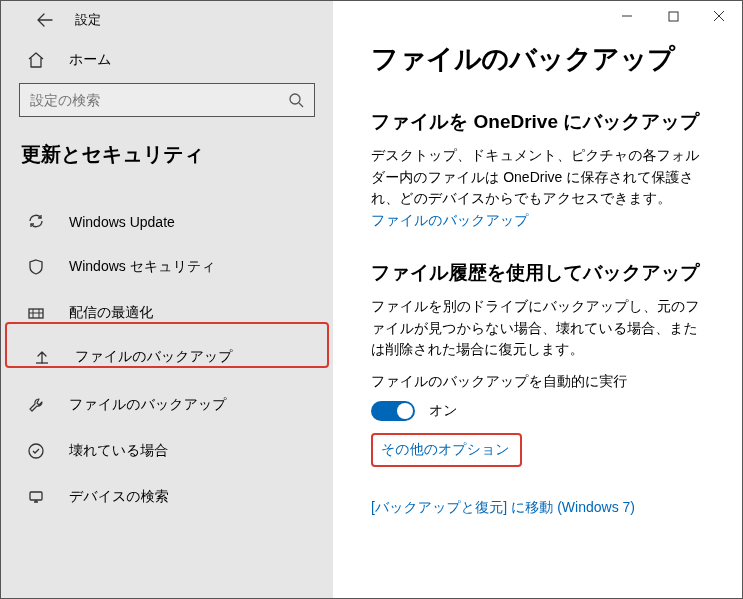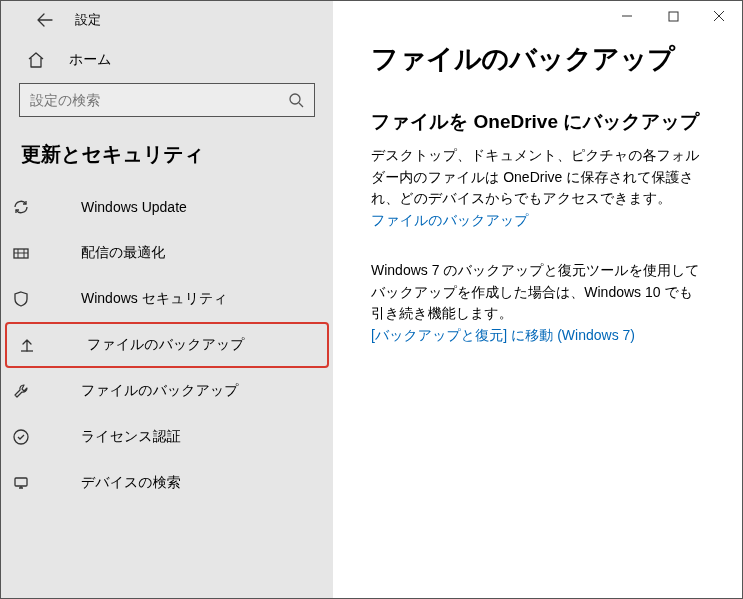--- a/index.html
+++ b/index.html
@@ -55,25 +55,24 @@
   color: #555;
 }
 .category {
   padding: 24px 20px 16px 20px;
   font-size: 20px;
   font-weight: 700;
 }
 .nav { display: flex; flex-direction: column; }
 .nav-item {
   display: flex;
-  align-items: center;
-  padding: 0 0 0 9px;
+  align-items: flex-end;
+  padding: 0 0 0 24px;
   height: 46px;
   cursor: pointer;
-  gap: 27px;
 }
 .nav-item .icon-col { width: 22px; display:flex; justify-content:center; }
 .nav-item .lbl { margin-left: 22px; font-size: 14px; }
 .nav-item.selected-highlight {
   border: 2px solid #d73a2f;
   border-radius: 4px;
   margin: 0 4px;
 }
 .main {
   flex: 1;
@@ -152,36 +151,36 @@
             <path d="M3 9a6 6 0 0 1 11-3 M15 9a6 6 0 0 1-11 3" stroke="#333" stroke-width="1.3" fill="none"></path>
             <path d="M14 3v3h-3 M4 15v-3h3" stroke="#333" stroke-width="1.3" fill="none"></path>
           </svg>
       </span>
       <span class="lbl">Windows Update</span>
     </div>
 
     <div class="nav-item">
       <span class="icon-col">
         <svg width="18" height="18" viewBox="0 0 18 18">
+            <path d="M9 2 L15 4 V9 C15 13 12 15 9 16 C6 15 3 13 3 9 V4 Z" stroke="#333" stroke-width="1.3" fill="none"></path>
+          </svg>
+      </span>
+      <span class="lbl">Windows セキュリティ</span>
+    </div>
+
+    <div class="nav-item">
+      <span class="icon-col">
+        <svg width="18" height="18" viewBox="0 0 18 18">
             <rect x="2" y="5" width="14" height="9" stroke="#333" stroke-width="1.3" fill="none"></rect>
             <path d="M6 5v9 M12 5v9 M2 9h14" stroke="#333" stroke-width="1"></path>
           </svg>
       </span>
       <span class="lbl">配信の最適化</span>
     </div>
 
-    <div class="nav-item">
-      <span class="icon-col">
-        <svg width="18" height="18" viewBox="0 0 18 18">
-            <path d="M9 2 L15 4 V9 C15 13 12 15 9 16 C6 15 3 13 3 9 V4 Z" stroke="#333" stroke-width="1.3" fill="none"></path>
-          </svg>
-      </span>
-      <span class="lbl">Windows セキュリティ</span>
-    </div>
-
     <div class="nav-item selected-highlight">
       <span class="icon-col">
         <svg width="18" height="18" viewBox="0 0 18 18">
             <path d="M9 15 V4 M5 8 L9 4 L13 8" stroke="#333" stroke-width="1.3" fill="none" stroke-linecap="round" stroke-linejoin="round"></path>
             <path d="M3 15 H15" stroke="#333" stroke-width="1.3"></path>
           </svg>
       </span>
       <span class="lbl">ファイルのバックアップ</span>
     </div>
 
@@ -195,21 +194,21 @@
     </div>
 
 
     <div class="nav-item">
       <span class="icon-col">
         <svg width="18" height="18" viewBox="0 0 18 18">
             <circle cx="9" cy="9" r="7" stroke="#333" stroke-width="1.3" fill="none"></circle>
             <path d="M6 9l2 2 4-4" stroke="#333" stroke-width="1.3" fill="none"></path>
           </svg>
       </span>
-      <span class="lbl">ライセンス認証</span>
+      <span class="lbl">壊れている場合</span>
     </div>
 
     <div class="nav-item">
       <span class="icon-col">
         <svg width="18" height="18" viewBox="0 0 18 18">
             <rect x="3" y="4" width="12" height="8" rx="1" stroke="#333" stroke-width="1.3" fill="none"></rect>
             <path d="M7 14h4 M9 12v2" stroke="#333" stroke-width="1.3"></path>
           </svg>
       </span>
       <span class="lbl">デバイスの検索</span>
@@ -238,19 +237,32 @@
 
   <div class="content">
     <h1>ファイルのバックアップ</h1>
 
     <div class="section">
       <h2>ファイルを OneDrive にバックアップ</h2>
       <div class="desc">デスクトップ、ドキュメント、ピクチャの各フォルダー内のファイルは OneDrive に保存されて保護され、どのデバイスからでもアクセスできます。</div>
       <a class="link">ファイルのバックアップ</a>
     </div>
 
+    <div class="section">
+      <h2>ファイル履歴を使用してバックアップ</h2>
+      <div class="desc">ファイルを別のドライブにバックアップし、元のファイルが見つからない場合、壊れている場合、または削除された場合に復元します。</div>
+      <div class="sub-label" style="margin-top:12px;">ファイルのバックアップを自動的に実行</div>
+      <div class="toggle-row">
+        <div class="toggle">
+            <div class="knob"></div>
+          </div>
+        <span>オン</span>
+      </div>
+      <span class="link-highlight">
+        <a class="link" style="margin-top:0;">その他のオプション</a>
+      </span>
+    </div>
 
     <div class="section" style="margin-top:24px;">
-      <div class="desc">Windows 7 のバックアップと復元ツールを使用してバックアップを作成した場合は、Windows 10 でも引き続き機能します。</div>
       <a class="link">[バックアップと復元] に移動 (Windows 7)</a>
     </div>
   </div>
 </div>
 
 </body></html>

